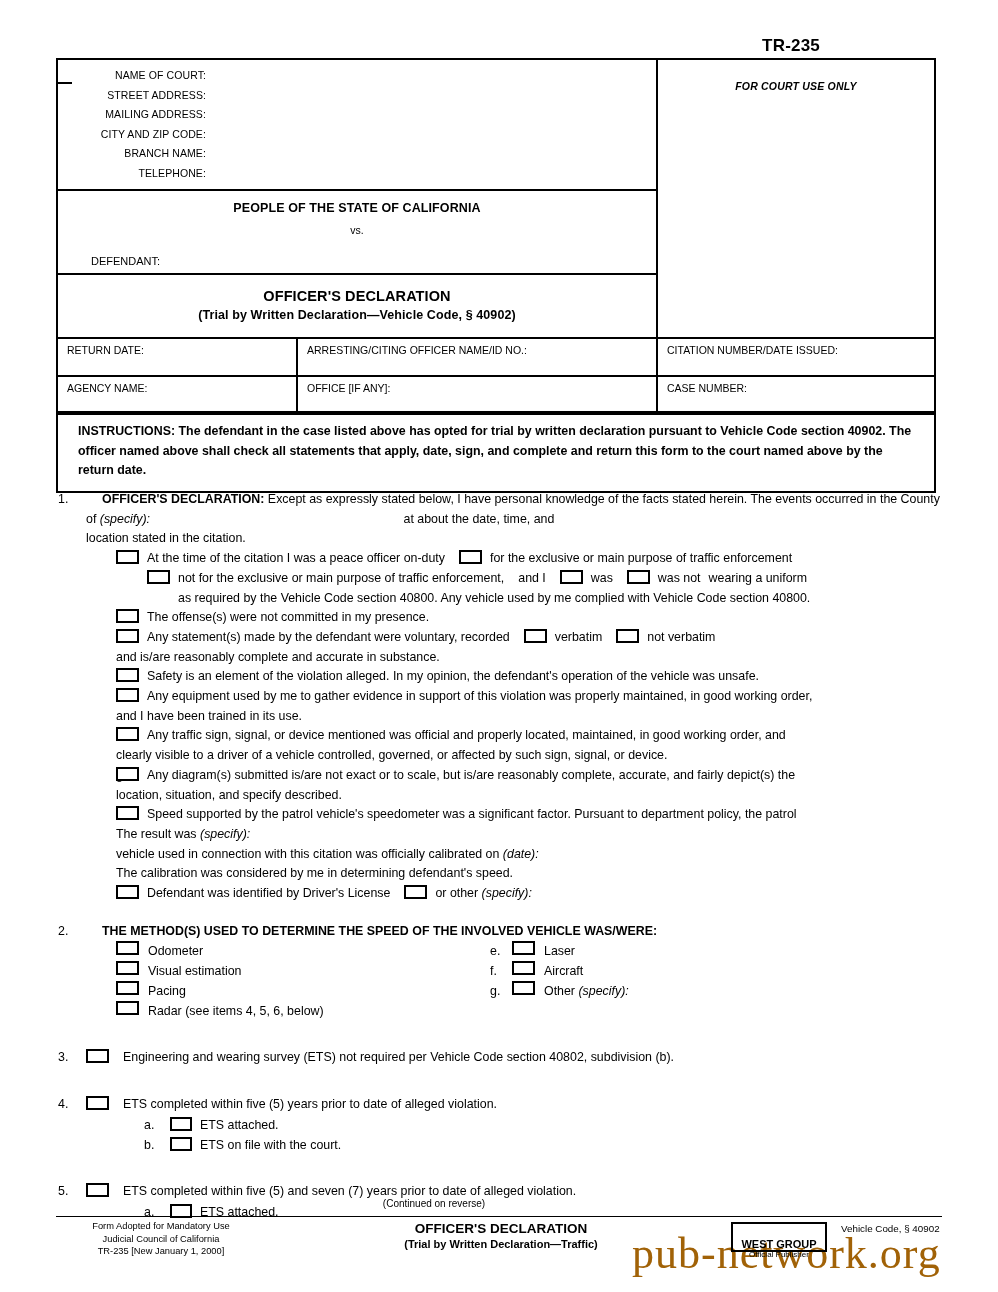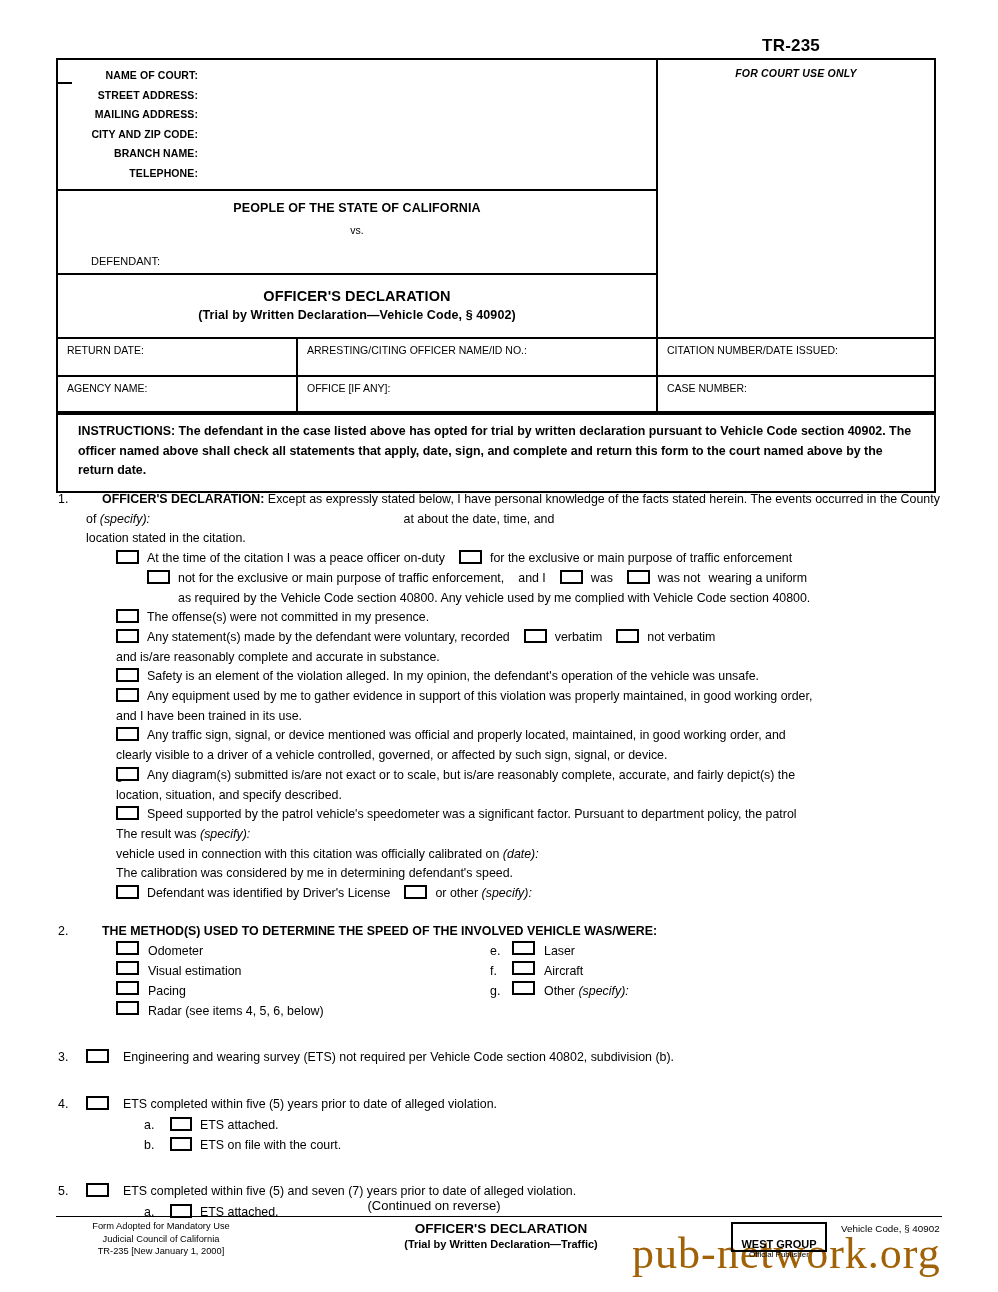--- a/index.html
+++ b/index.html
@@ -46,40 +46,40 @@
   }
   .cap-left {
     width: 600px;
     box-sizing: border-box;
     border-right: 2px solid #000;
   }
   .cap-right {
     flex: 1;
     box-sizing: border-box;
     position: relative;
+    margin-top: 13px;
   }
   .court-block {
     padding: 6px 0 5px 0;
     border-bottom: 2px solid #000;
     position: relative;
   }
   .court-row {
     font-size: 10.5px;
     text-align: right;
     padding-right: 0;
     line-height: 19.6px;
     letter-spacing: 0.1px;
     width: 124px;
     margin-left: 0;
     box-sizing: border-box;
   }
   .court-row-wrap {
     display: block;
-    padding-left: 16px;
-    font-weight: bold;
+    padding-left: 24px;
   }
   .tick {
     position: absolute;
     left: -2px;
     top: 22px;
     width: 16px;
     height: 2px;
     background: #000;
   }
   .people-block {
@@ -257,21 +257,21 @@
     flex: 0 0 26px;
   }
 
   
   .cont-reverse {
     position: absolute;
     left: 0;
     right: 0;
     top: 1198px;
     text-align: center;
-    font-size: 13px;
+    font-size: 10px;
   }
   .footer-rule {
     position: absolute;
     left: 56px;
     top: 1216px;
     width: 886px;
     height: 1px;
     background: #000;
   }
   .footer {

